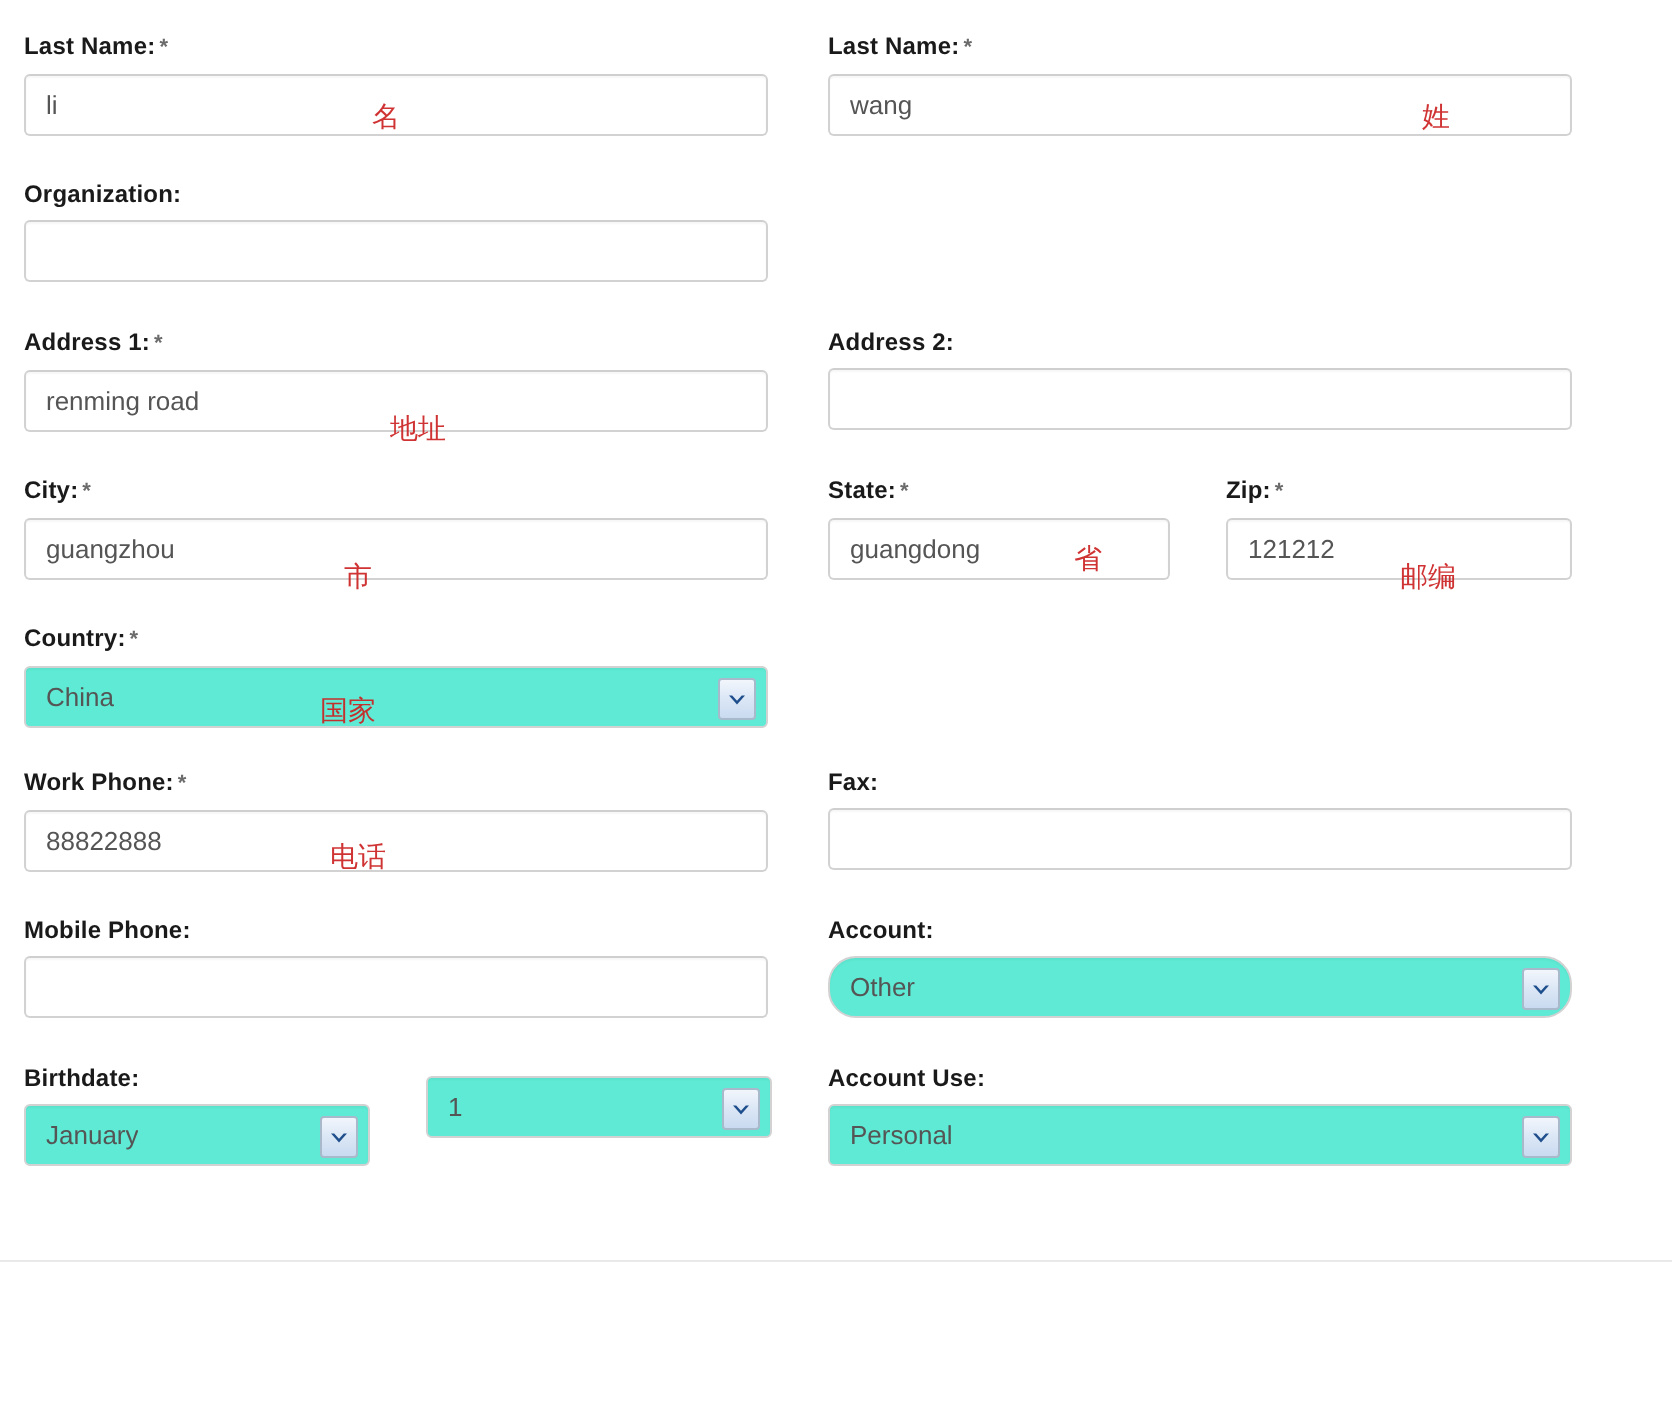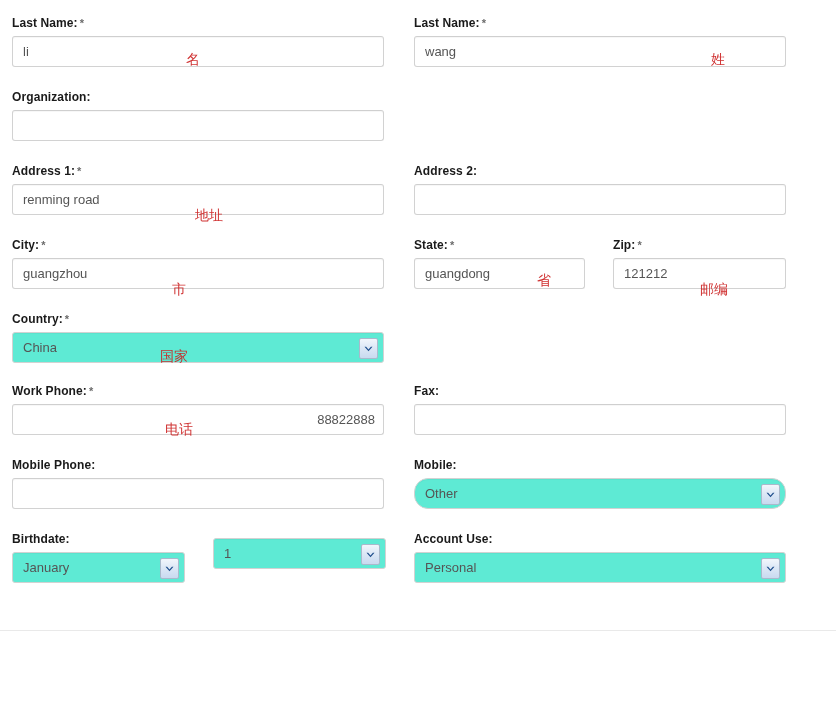--- a/index.html
+++ b/index.html
@@ -185,36 +185,36 @@
         <svg width="9" height="6" viewBox="0 0 9 6">
             <path d="M0.5 0.8 L4.5 5.2 L8.5 0.8 L6.9 0.8 L4.5 3.4 L2.1 0.8 Z" fill="#1f4e8c"></path>
           </svg>
       </span>
     </div>
   </div>
   <div class="annot" style="left:160px; top:349px;">国家</div>
 
   <div class="field" style="left:12px; top:384px; width:372px;">
     <div class="label"><span>Work Phone:</span><span class="req">*</span></div>
-    <input class="txt" style="width: 372px; text-align: right;" type="text" value="88822888">
+    <input class="txt" style="width: 372px;" type="text" value="88822888">
   </div>
   <div class="annot" style="left:165px; top:422px;">电话</div>
 
   <div class="field" style="left:414px; top:384px; width:372px;">
     <div class="label">Fax:</div>
     <input class="txt" style="width: 372px;" type="text" value="">
   </div>
 
   <div class="field" style="left:12px; top:458px; width:372px;">
     <div class="label">Mobile Phone:</div>
     <input class="txt" style="width: 372px;" type="text" value="">
   </div>
 
   <div class="field" style="left:414px; top:458px; width:372px;">
-    <div class="label">Mobile:</div>
+    <div class="label">Account:</div>
     <div class="sel-wrap" style="width:372px;border-radius:14px;">
       <span class="sel-val">Other</span>
       <span class="sel-arrow">
         <svg width="9" height="6" viewBox="0 0 9 6">
             <path d="M0.5 0.8 L4.5 5.2 L8.5 0.8 L6.9 0.8 L4.5 3.4 L2.1 0.8 Z" fill="#1f4e8c"></path>
           </svg>
       </span>
     </div>
   </div>
 

